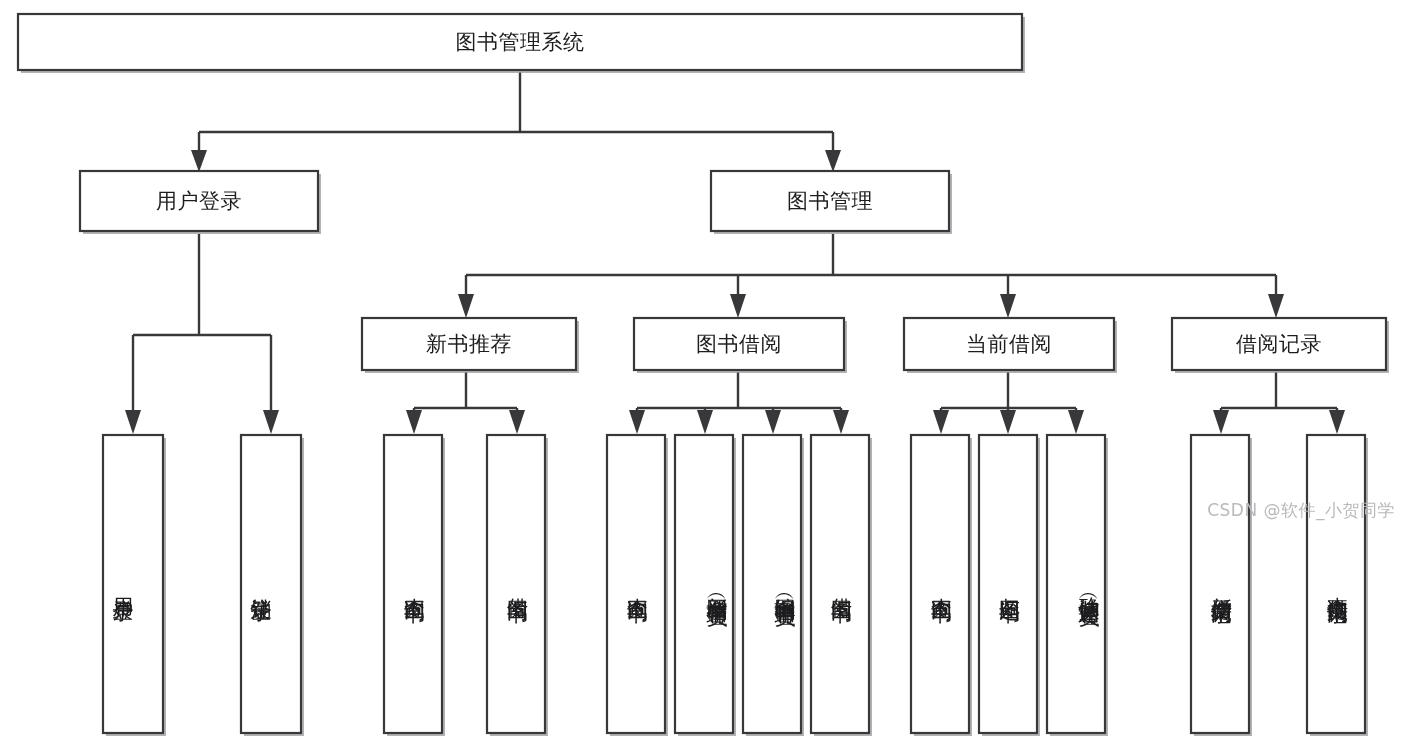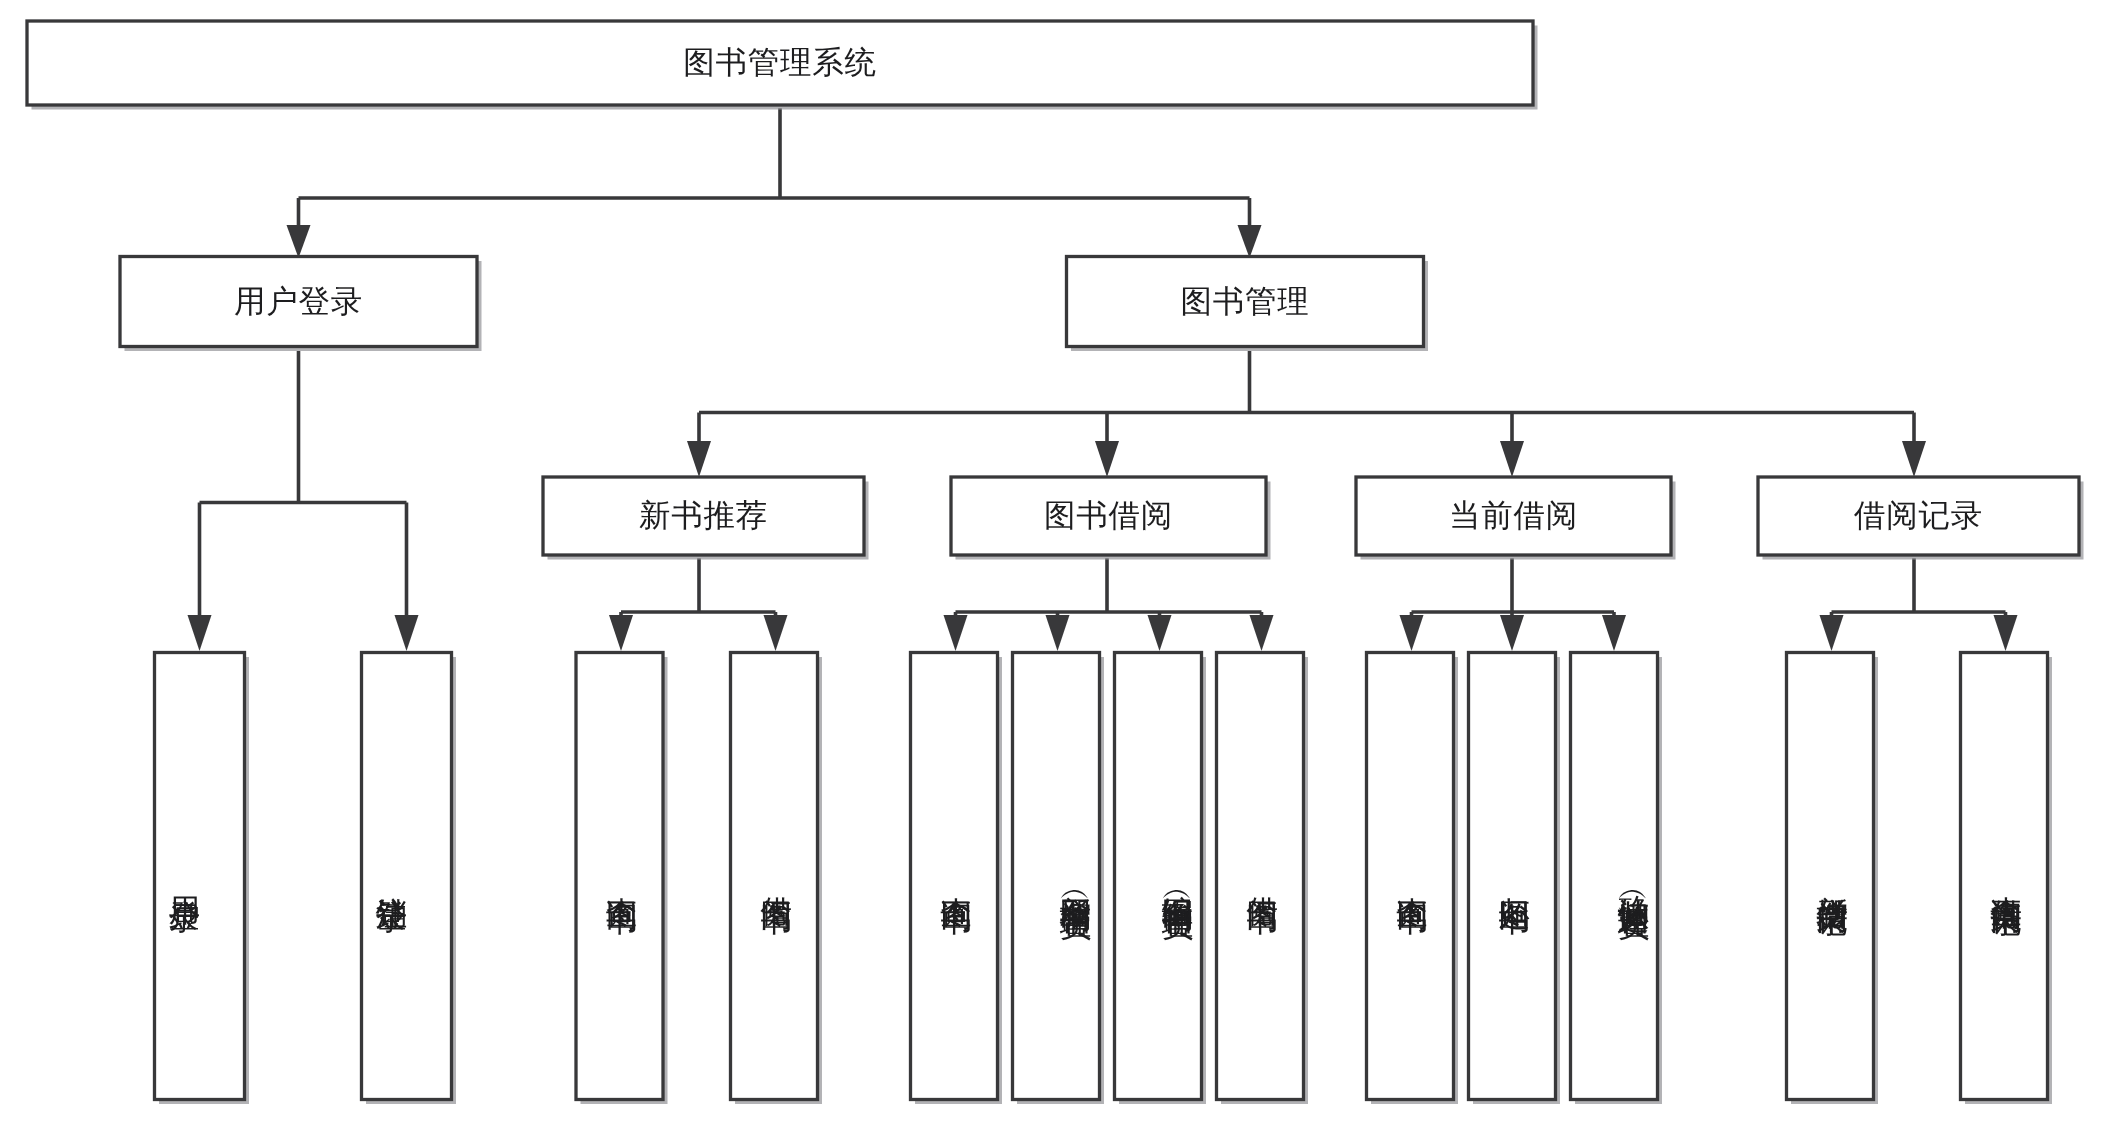--- a/index.html
+++ b/index.html
@@ -233,13 +233,14 @@
   <div class="vtext" style="left:751px; top:441px; height:292px; width:44px; align-content:start; display:grid; justify-content:center;">编辑图书（管理员）</div>
   <div class="vtext" style="left:819px; top:435px; height:298px; width:44px; align-content:center; display:grid; justify-content:center;">借阅图书</div>
 
   <div class="vtext" style="left:919px; top:435px; height:298px; width:44px; align-content:center; display:grid; justify-content:center;">查询图书</div>
   <div class="vtext" style="left:987px; top:435px; height:298px; width:44px; align-content:center; display:grid; justify-content:center;">归还图书</div>
   <div class="vtext" style="left:1055px; top:441px; height:292px; width:44px; align-content:start; display:grid; justify-content:center;">确认归还（管理员）</div>
 
   <div class="vtext" style="left:1199px; top:435px; height:298px; width:44px; align-content:center; display:grid; justify-content:center;">新增借阅记录</div>
   <div class="vtext" style="left:1315px; top:435px; height:298px; width:44px; align-content:center; display:grid; justify-content:center;">查询借阅记录</div>
 
+  <div class="watermark">CSDN @软件_小贺同学</div>
 </div>
 
 </body></html>

